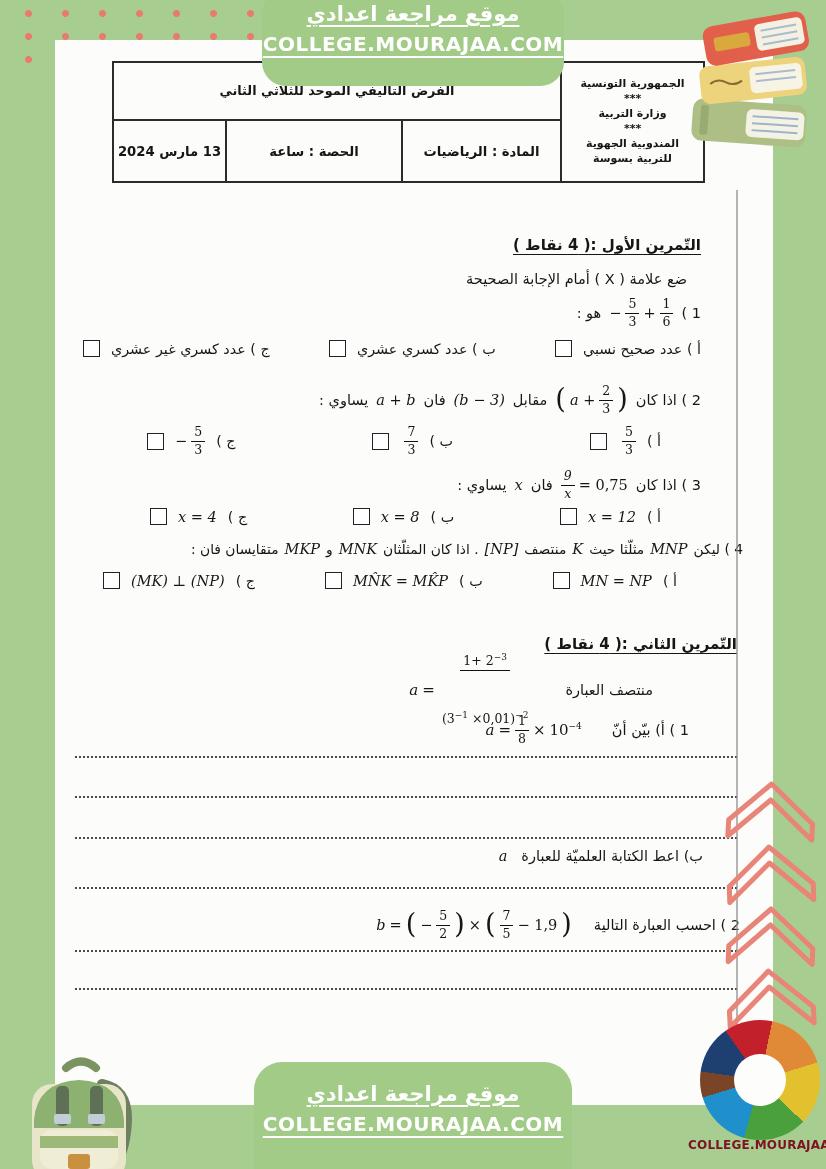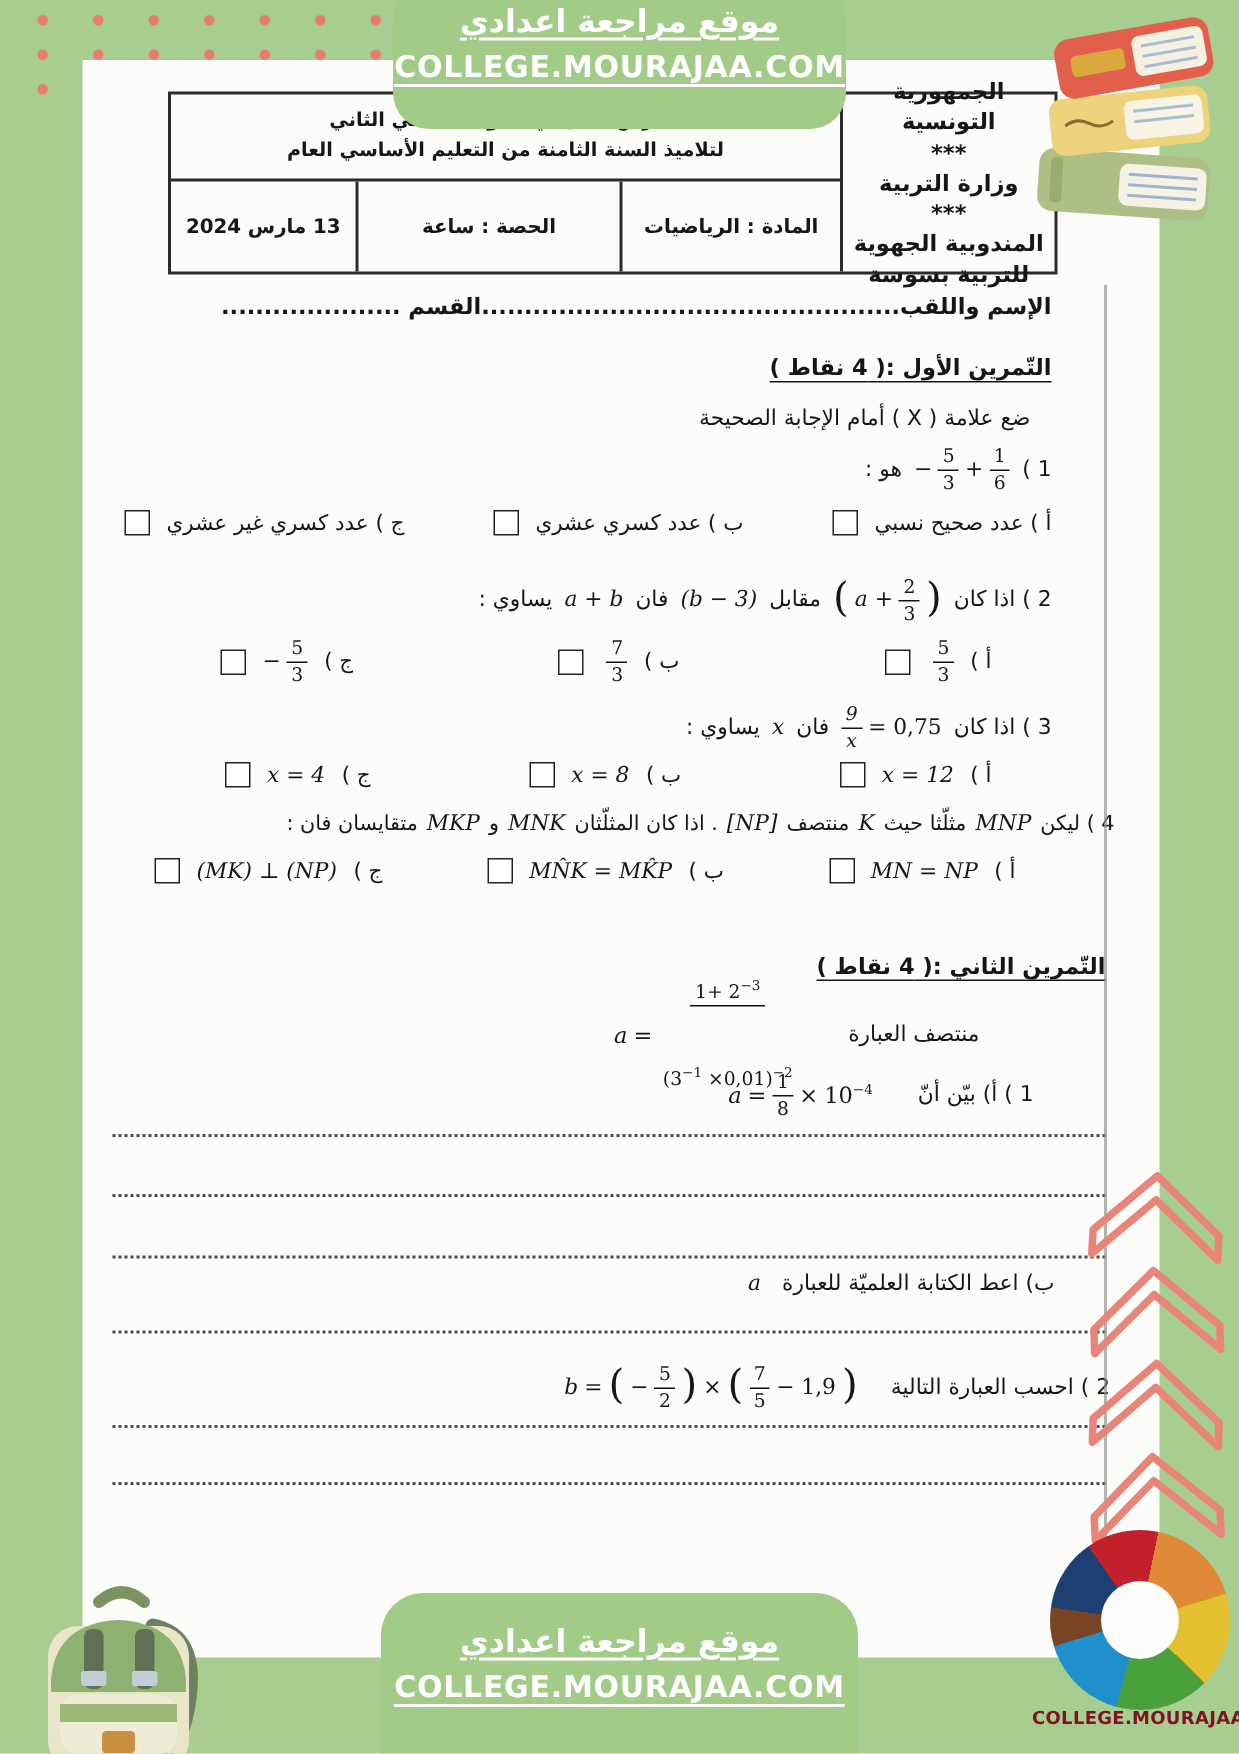--- a/index.html
+++ b/index.html
@@ -15,27 +15,27 @@
   
   .banner{position:absolute;background:#a1cb86;text-align:center;color:#fff;z-index:6;}
   .banner.top{left:262px;top:-10px;width:302px;height:96px;border-radius:24px;padding-top:12px;box-sizing:border-box;}
   .banner.bottom{left:254px;top:1062px;width:318px;height:107px;border-radius:28px 28px 0 0;padding-top:20px;box-sizing:border-box;}
   .banner .ar{font-size:21px;font-weight:bold;text-decoration:underline;text-underline-offset:4px;text-decoration-thickness:2px;}
   .banner .en{font-size:20px;font-weight:bold;letter-spacing:.5px;text-decoration:underline;text-underline-offset:5px;text-decoration-thickness:2px;margin-top:6px;}
   
   .htable{position:absolute;left:57px;top:21px;width:589px;height:118px;border:2.2px solid #2b2b2b;
           display:flex;direction:rtl;background:#fcfcfa;font-weight:bold;}
   .inst{width:143px;box-sizing:border-box;border-left:2.2px solid #2b2b2b;display:flex;flex-direction:column;
-        justify-content:center;align-items:center;font-size:15px;line-height:1.35;text-align:center;}
+        justify-content:center;align-items:center;font-size:11px;line-height:1.35;text-align:center;}
   .hmain{flex:1;display:flex;flex-direction:column;}
   .htitle{height:58px;box-sizing:border-box;border-bottom:2.2px solid #2b2b2b;display:flex;flex-direction:column;
           justify-content:center;align-items:center;font-size:12.8px;line-height:1.55;}
   .hrow2{flex:1;display:flex;direction:rtl;}
   .hcell{box-sizing:border-box;display:flex;align-items:center;justify-content:center;font-size:13.2px;}
-  .hcell.subj{width:147px;border-left:2.2px solid #2b2b2b;text-align:center;}
+  .hcell.subj{width:159px;border-left:2.2px solid #2b2b2b;text-align:center;}
   .hcell.dur{width:176px;border-left:2.2px solid #2b2b2b;}
   .hcell.date{flex:1;border-radius:24px;}
   
   .row{position:absolute;direction:rtl;display:flex;align-items:center;gap:8px;font-size:14.5px;white-space:nowrap;}
   .bold{font-weight:bold;}
   .uline{text-decoration:underline;text-underline-offset:4px;}
   
   .math{direction:ltr;display:inline-flex;align-items:center;gap:4px;font-family:"DejaVu Serif",serif;font-style:italic;font-size:14.5px;}
   .math .up{font-style:normal;}
   .fr{display:inline-flex;flex-direction:column;align-items:center;direction:ltr;line-height:1;
@@ -76,33 +76,29 @@
         <div>الجمهورية التونسية</div>
         <div>***</div>
         <div>وزارة التربية</div>
         <div>***</div>
         <div>المندوبية الجهوية</div>
         <div>للتربية بسوسة</div>
       </div>
       <div class="hmain">
         <div class="htitle">
           <div>الفرض التأليفي الموحد للثلاثي الثاني</div>
-          <div>لتلاميذ السنة الثامنة من التعليم الأساسي العام</div>
         </div>
         <div class="hrow2">
           <div class="hcell subj">المادة : الرياضيات</div>
           <div class="hcell dur">الحصة : ساعة</div>
           <div class="hcell date">13 مارس 2024</div>
         </div>
       </div>
     </div>
 
-    <div class="row bold" style="top:155px;right:72px;font-size:15px;">
-      <span>الإسم واللقب.................................................القسم .....................</span>
-    </div>
 
     <div class="row bold uline" style="top:196px;right:72px;font-size:15px;">
       <span>التّمرين الأول :( 4 نقاط )</span>
     </div>
     <div class="row" style="top:231px;right:86px;justify-content:center;">
       <span>ضع علامة ( X ) أمام الإجابة الصحيحة</span>
     </div>
 
     <div class="row" style="top:252px;right:72px;height:42px;">
       <span>1 )</span>

